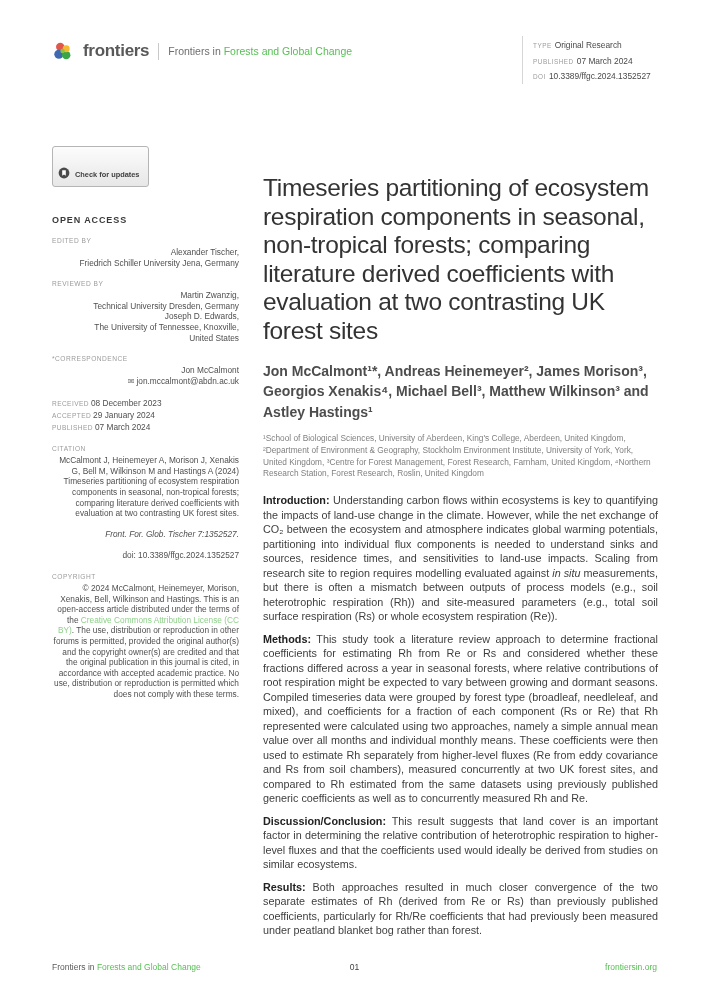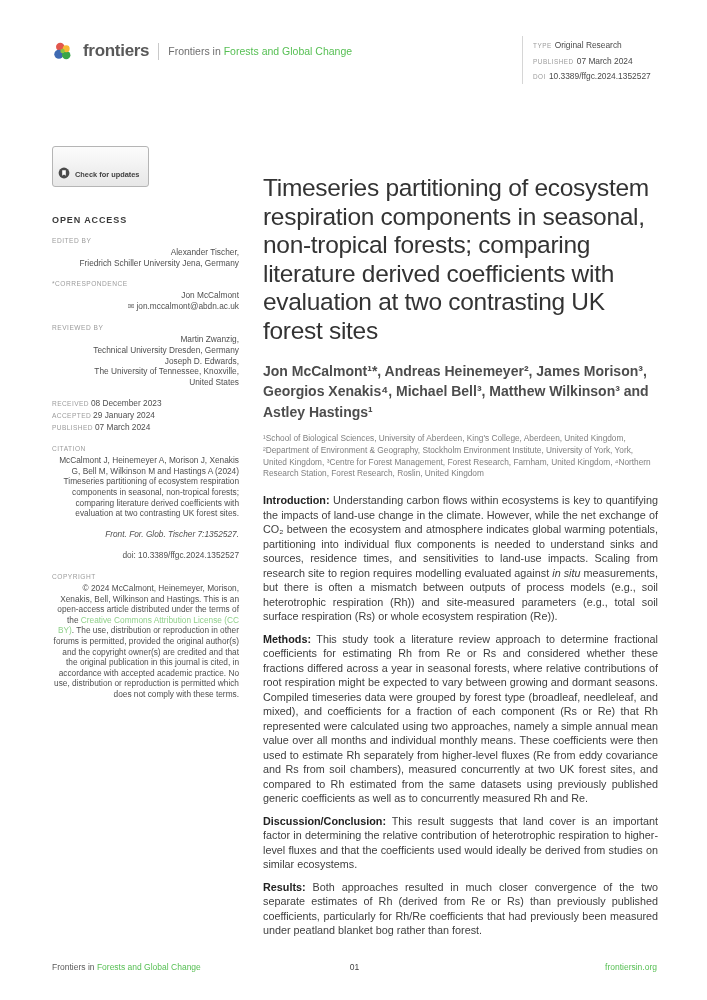--- a/index.html
+++ b/index.html
@@ -98,32 +98,32 @@
 
     <div class="open-access">OPEN ACCESS</div>
 
     <div class="side-section">
       <div class="side-label">EDITED BY</div>
       <div class="side-text">Alexander Tischer,
 Friedrich Schiller University Jena, Germany</div>
     </div>
 
     <div class="side-section">
-      <div class="side-label">*CORRESPONDENCE</div>
-      <div class="side-text">Jon McCalmont</div>
-      <div class="side-text"><span class="mail-icon">✉</span><span>jon.mccalmont@abdn.ac.uk</span></div>
-    </div>
-
-    <div class="side-section">
       <div class="side-label">REVIEWED BY</div>
       <div class="side-text">Martin Zwanzig,
 Technical University Dresden, Germany
 Joseph D. Edwards,
 The University of Tennessee, Knoxville,
 United States</div>
+    </div>
+
+    <div class="side-section">
+      <div class="side-label">*CORRESPONDENCE</div>
+      <div class="side-text">Jon McCalmont</div>
+      <div class="side-text"><span class="mail-icon">✉</span><span>jon.mccalmont@abdn.ac.uk</span></div>
     </div>
 
     <div class="side-section">
       <div class="date-row"><span class="side-inline-label">RECEIVED</span><span>08 December 2023</span></div>
       <div class="date-row"><span class="side-inline-label">ACCEPTED</span><span>29 January 2024</span></div>
       <div class="date-row"><span class="side-inline-label">PUBLISHED</span><span>07 March 2024</span></div>
     </div>
 
     <div class="side-section">
       <div class="side-label">CITATION</div>

